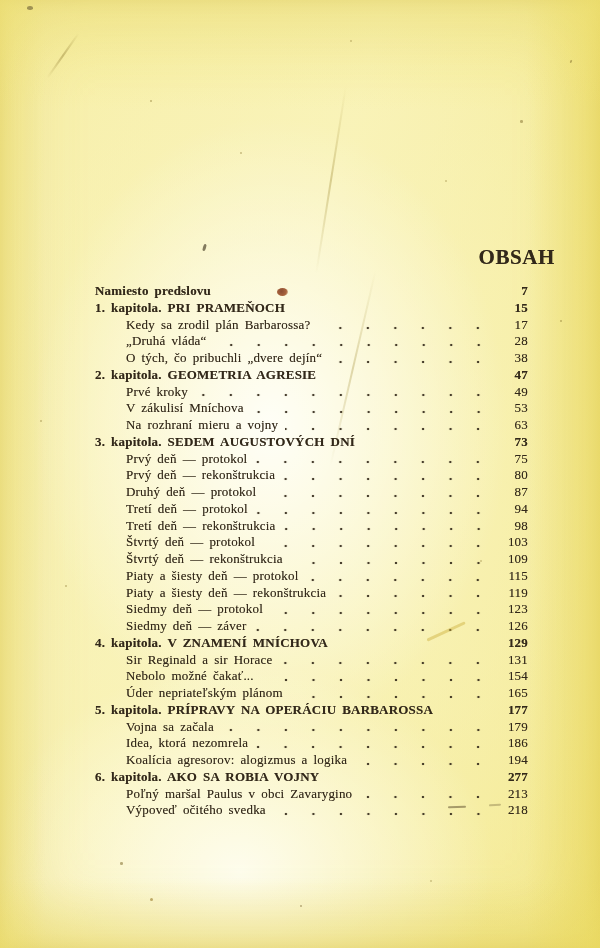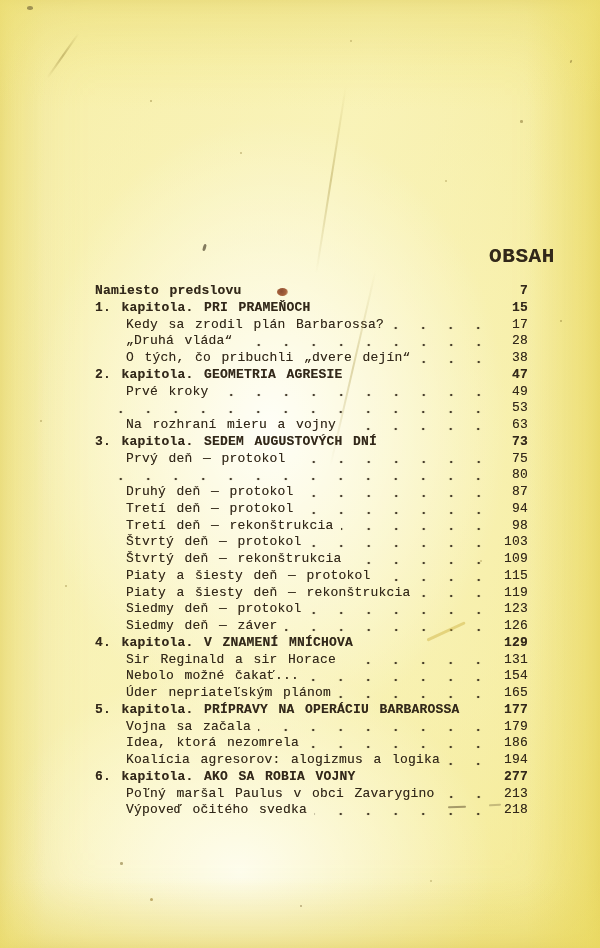--- a/index.html
+++ b/index.html
@@ -1,20 +1,20 @@
 <!DOCTYPE html>
 <html style="--ink: #32281a;"><head>
 <meta charset="utf-8">
 <style>
   html,body { margin:0; padding:0; background:#888; }
   .page {
     position: relative;
     width: 600px; height: 948px;
     overflow: hidden;
-    font-family: Liberation Mono, monospace;
+    font-family: Liberation Serif, serif;
     color: var(--ink, #32281a);
     background-color: #f3e88e;
     background-image:
       radial-gradient(ellipse 340px 280px at 40% 92%, rgba(255,255,248,.85), rgba(255,255,248,0) 75%),
       radial-gradient(ellipse 330px 430px at 45% 45%, rgba(255,255,250,.95), rgba(255,255,250,0) 72%),
       radial-gradient(ellipse 520px 700px at 48% 50%, rgba(250,245,195,.85), rgba(248,240,170,0) 100%),
       linear-gradient(105deg, #f6eda0 0%, #f8f1b0 45%, #f2e683 100%);
     box-shadow: inset 0 0 80px rgba(205,180,70,.45), inset 0 0 14px rgba(190,160,55,.30);
   }
   
@@ -97,39 +97,41 @@
         <span class="label">2. kapitola. GEOMETRIA AGRESIE</span>
         <span class="leader"></span>
         <span class="pagenum">47</span>
       </div>
       <div class="row sub">
         <span class="label">Prvé kroky</span>
         <span class="leader dots"></span>
         <span class="pagenum">49</span>
       </div>
       <div class="row sub">
+        <span class="label">V zákulisí Mníchova</span>
         <span class="leader dots"></span>
         <span class="pagenum">53</span>
       </div>
       <div class="row sub">
         <span class="label">Na rozhraní mieru a vojny</span>
         <span class="leader dots"></span>
         <span class="pagenum">63</span>
       </div>
       <div class="row chapter">
         <span class="label">3. kapitola. SEDEM AUGUSTOVÝCH DNÍ</span>
         <span class="leader"></span>
         <span class="pagenum">73</span>
       </div>
       <div class="row sub">
         <span class="label">Prvý deň — protokol</span>
         <span class="leader dots"></span>
         <span class="pagenum">75</span>
       </div>
       <div class="row sub">
+        <span class="label">Prvý deň — rekonštrukcia</span>
         <span class="leader dots"></span>
         <span class="pagenum">80</span>
       </div>
       <div class="row sub">
         <span class="label">Druhý deň — protokol</span>
         <span class="leader dots"></span>
         <span class="pagenum">87</span>
       </div>
       <div class="row sub">
         <span class="label">Tretí deň — protokol</span>

